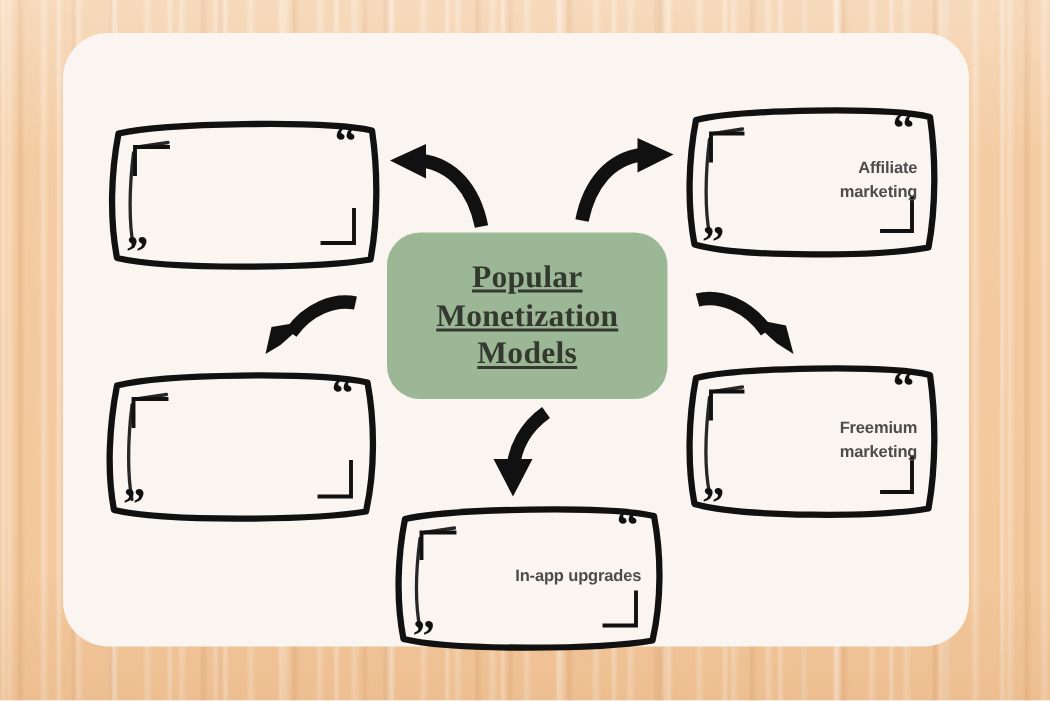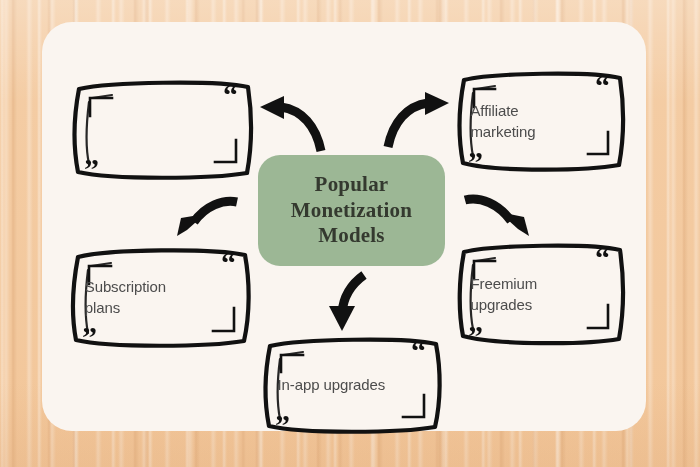--- a/index.html
+++ b/index.html
@@ -64,24 +64,24 @@
     width: 100%;
     height: 100%;
     overflow: visible;
   }
   .card-label {
     position: absolute;
     left: 9%;
     right: 9%;
     top: 50%;
     transform: translateY(-50%);
-    text-align: left;
+    text-align: right;
     color: #4c4c4c;
-    font-size: 15px;
-    font-weight: 400;
+    font-size: 11px;
+    font-weight: 700;
     line-height: 1.42;
     letter-spacing: -0.1px;
     white-space: pre-line;
   }
 
   
   #center-node {
     position: absolute;
     left: 258px;
     top: 155px;
@@ -95,20 +95,21 @@
   }
   #center-label {
     text-align: center;
     color: #34392f;
     font-family: "Liberation Serif", serif;
     font-weight: bold;
     font-size: 21px;
     line-height: 1.22;
     white-space: pre-line;
     letter-spacing: 0.2px;
+    text-decoration: underline;
   }
 
   
   .arrow {
     position: absolute;
     overflow: visible;
   }
 </style>
 </head>
 <body>
@@ -151,37 +152,35 @@
     <svg class="card-svg" viewBox="0 0 186 106" preserveAspectRatio="none">
       <path d="M10,13 C41,5 145,4 177,11 C182,38 182,70 176,97 C141,103 41,104 8,96 C3,70 5,39 10,13 Z" fill="none" stroke="#111111" stroke-width="4.2" stroke-linejoin="round" stroke-linecap="round"></path>
       <path d="M23,22 L43,19 M20,26 C17,50 17,74 20,89" fill="none" stroke="#111111" stroke-width="2.2" stroke-linecap="round" opacity="0.9"></path>
     </svg>
     <svg class="card-svg" viewBox="0 0 186 106" preserveAspectRatio="none">
       <path d="M21,40 L21,22 L43,22" fill="none" stroke="#111111" stroke-width="2.6" stroke-linecap="square"></path>
       <path d="M166,64 L166,87 L145,87" fill="none" stroke="#111111" stroke-width="2.6" stroke-linecap="square"></path>
     </svg>
     <div class="abs" style="right:18px; top:4px; font-size:30px; font-weight:bold; color:#111; font-family:'Liberation Serif',serif; line-height:1;">“</div>
     <div class="abs" style="left:14px; bottom:-2px; font-size:30px; font-weight:bold; color:#111; font-family:'Liberation Serif',serif; line-height:1;">”</div>
-    <div class="card-label">Subscription
-plans</div>
   </div>
 
   <div class="card" style="left:455px; top:240px; width:172px; height:108px;">
     <svg class="card-svg" viewBox="0 0 172 108" preserveAspectRatio="none">
       <path d="M9,12 C38,5 136,3 165,10 C169,38 169,71 164,99 C131,105 40,105 8,96 C3,70 4,38 9,12 Z" fill="none" stroke="#111111" stroke-width="4.2" stroke-linejoin="round" stroke-linecap="round"></path>
       <path d="M21,21 L40,18 M18,25 C15,50 15,74 18,89" fill="none" stroke="#111111" stroke-width="2.2" stroke-linecap="round" opacity="0.9"></path>
     </svg>
     <svg class="card-svg" viewBox="0 0 172 108" preserveAspectRatio="none">
       <path d="M19,39 L19,21 L40,21" fill="none" stroke="#111111" stroke-width="2.6" stroke-linecap="square"></path>
       <path d="M153,65 L153,88 L133,88" fill="none" stroke="#111111" stroke-width="2.6" stroke-linecap="square"></path>
     </svg>
     <div class="abs" style="right:17px; top:3px; font-size:30px; font-weight:bold; color:#111; font-family:'Liberation Serif',serif; line-height:1;">“</div>
     <div class="abs" style="left:13px; bottom:-3px; font-size:30px; font-weight:bold; color:#111; font-family:'Liberation Serif',serif; line-height:1;">”</div>
     <div class="card-label">Freemium
-upgrades</div>
+marketing</div>
   </div>
 
   <div class="card" style="left:261px; top:334px; width:183px; height:102px;">
     <svg class="card-svg" viewBox="0 0 183 102" preserveAspectRatio="none">
       <path d="M9,12 C40,5 144,3 175,10 C180,36 180,67 174,93 C140,99 41,100 8,92 C3,67 4,37 9,12 Z" fill="none" stroke="#111111" stroke-width="4.2" stroke-linejoin="round" stroke-linecap="round"></path>
       <path d="M22,21 L42,18 M19,25 C16,48 16,70 19,85" fill="none" stroke="#111111" stroke-width="2.2" stroke-linecap="round" opacity="0.9"></path>
     </svg>
     <svg class="card-svg" viewBox="0 0 183 102" preserveAspectRatio="none">
       <path d="M20,38 L20,21 L42,21" fill="none" stroke="#111111" stroke-width="2.6" stroke-linecap="square"></path>
       <path d="M163,61 L163,83 L142,83" fill="none" stroke="#111111" stroke-width="2.6" stroke-linecap="square"></path>

